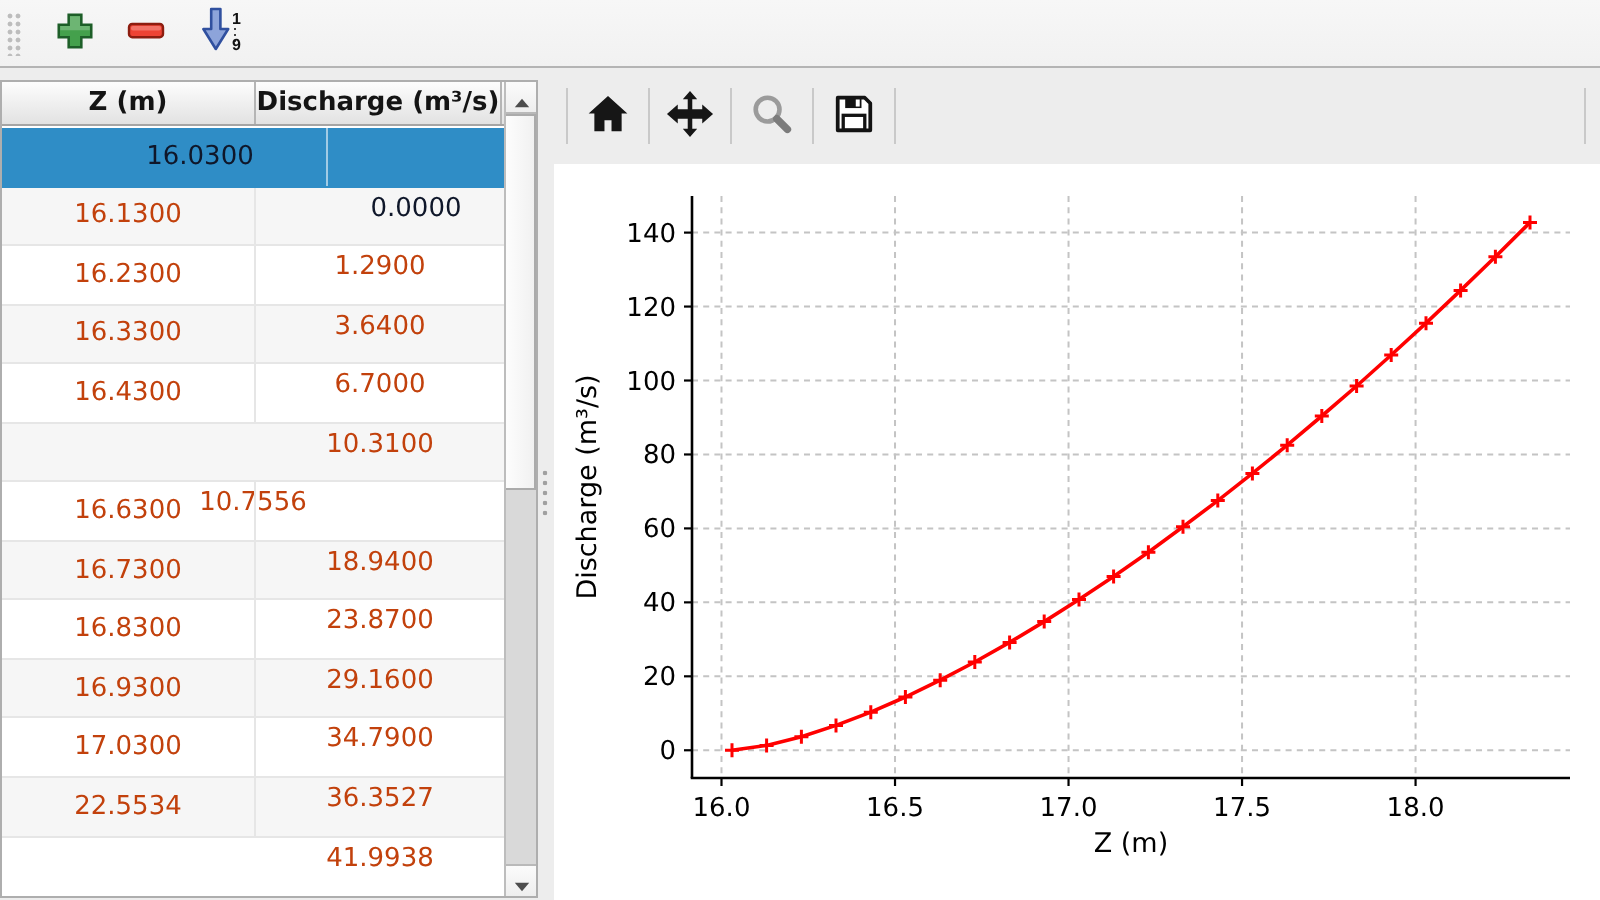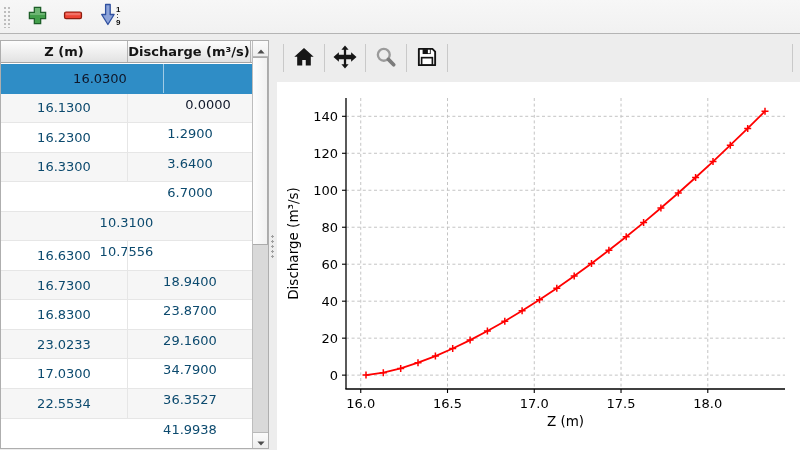--- a/index.html
+++ b/index.html
@@ -26,21 +26,21 @@
   
   .tablewrap { position:absolute; left:0; top:40px; width:269px; height:409px;
                background:#fff; border:1px solid #aeaeae; }
   .thead { display:flex; height:22px; background:linear-gradient(#fdfdfd,#e2e2e2);
            border-bottom:1px solid #a5a5a5; font-weight:bold; font-size:13px; color:#141414; }
   .th { display:flex; align-items:center; justify-content:center; }
   .th.c1 { width:127px; border-right:1px solid #b5b5b5; }
   .th.c2 { width:123px; border-right:1px solid #b5b5b5; }
   .tbody { position:absolute; left:0; top:23px; right:16px; bottom:0; overflow:hidden; }
   .trow { display:flex; height:29.55px; background:#fff; border-bottom:1px solid #e6e6e6;
-          font-size:13px; color:#0c4a6e; }
+          font-size:13px; color:#c2410c; }
   .trow.alt { background:#f6f6f6; }
   .trow.selected { background:#2f8dc6; border-bottom-color:#2f8dc6; color:#0f172a;padding-left:36px; }
   .td { display:flex; align-items:center; justify-content:center; }
   .td.c1 { width:127px; border-right:1px solid #e6e6e6; }
   .td.c2 { flex:1;margin-top:40px; }
   .trow.selected .td.c1 { border-right-color:rgba(255,255,255,.55); }
 
   
   .vscroll { position:absolute; right:0; top:0; width:16px; height:100%;
              background:#d9d9d9; border-left:1px solid #bdbdbd; }
@@ -132,39 +132,40 @@
         </div>
         <div class="trow">
           <div class="td c1">16.2300</div>
           <div class="td c2">3.6400</div>
         </div>
         <div class="trow alt">
           <div class="td c1">16.3300</div>
           <div class="td c2">6.7000</div>
         </div>
         <div class="trow">
+          <div class="td c1">16.4300</div>
           <div class="td c2">10.3100</div>
         </div>
         <div class="trow alt">
           <div class="td c2">10.7556</div>
         </div>
         <div class="trow">
           <div class="td c1">16.6300</div>
           <div class="td c2">18.9400</div>
         </div>
         <div class="trow alt">
           <div class="td c1">16.7300</div>
           <div class="td c2">23.8700</div>
         </div>
         <div class="trow">
           <div class="td c1">16.8300</div>
           <div class="td c2">29.1600</div>
         </div>
         <div class="trow alt">
-          <div class="td c1">23.0233</div>
+          <div class="td c1">16.9300</div>
           <div class="td c2">34.7900</div>
         </div>
         <div class="trow">
           <div class="td c1">17.0300</div>
           <div class="td c2">36.3527</div>
         </div>
         <div class="trow alt">
           <div class="td c1">22.5534</div>
           <div class="td c2">41.9938</div>
         </div>

